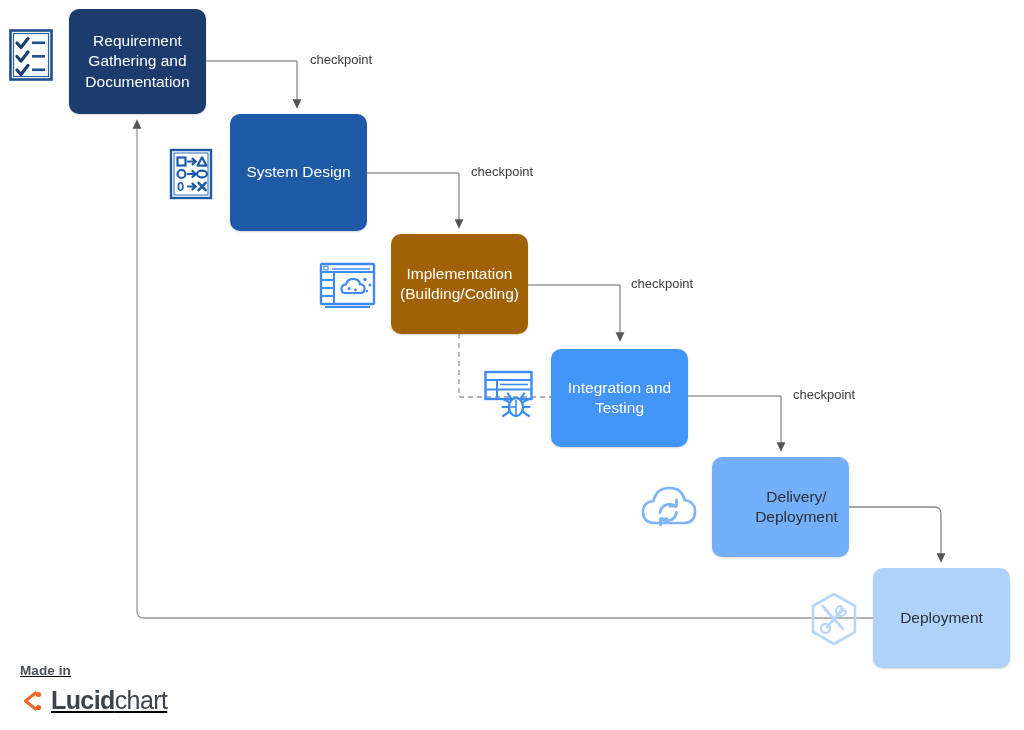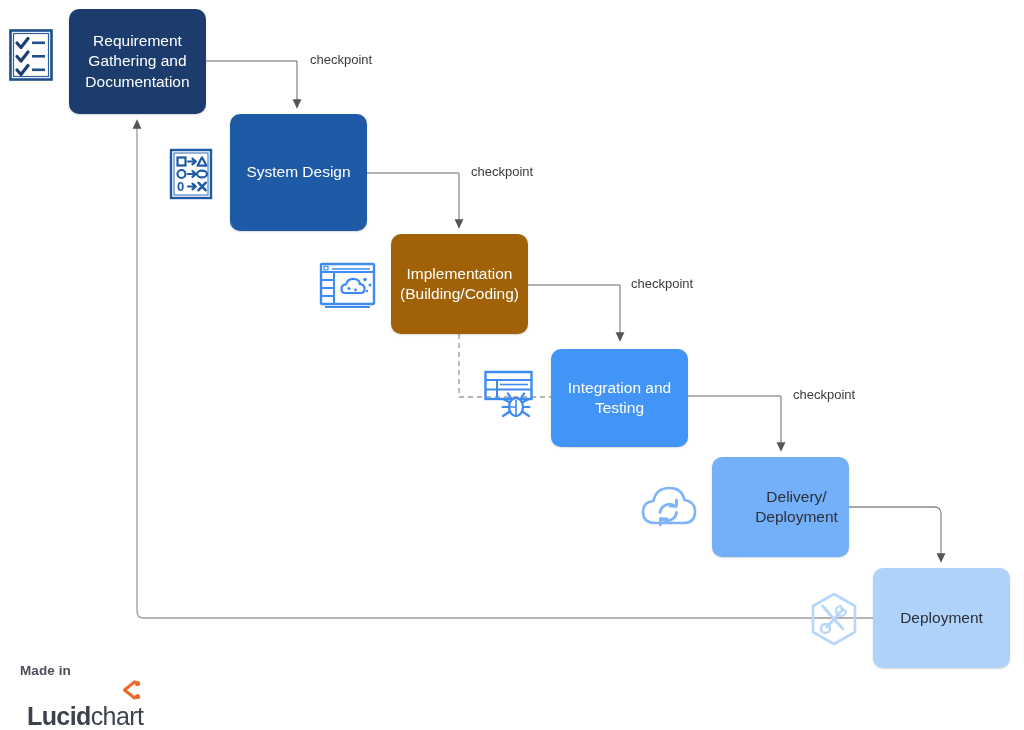--- a/index.html
+++ b/index.html
@@ -53,32 +53,32 @@
     padding: 0 2px;
     margin-left: 46px;
   }
   .icon {
     position: absolute;
     z-index: 6;
   }
   .lucid {
     position: absolute;
     z-index: 7;
+    text-decoration: underline;
   }
   .lucid-made {
     font-size: 13.5px;
     font-weight: bold;
     color: #4a4f58;
     letter-spacing: 0.1px;
   }
   .lucid-word {
     display: flex;
-    align-items: flex-end;
-    margin-top: 0;
-    flex-direction: column;
+    align-items: center;
+    margin-top: 8px;
   }
   .lucid-name {
     font-size: 25px;
     color: #3d434d;
     letter-spacing: -0.6px;
     margin-left: 7px;
   }
   .lucid-name b { font-weight: bold; }
   .lucid-name span { font-weight: normal; }
 </style>

